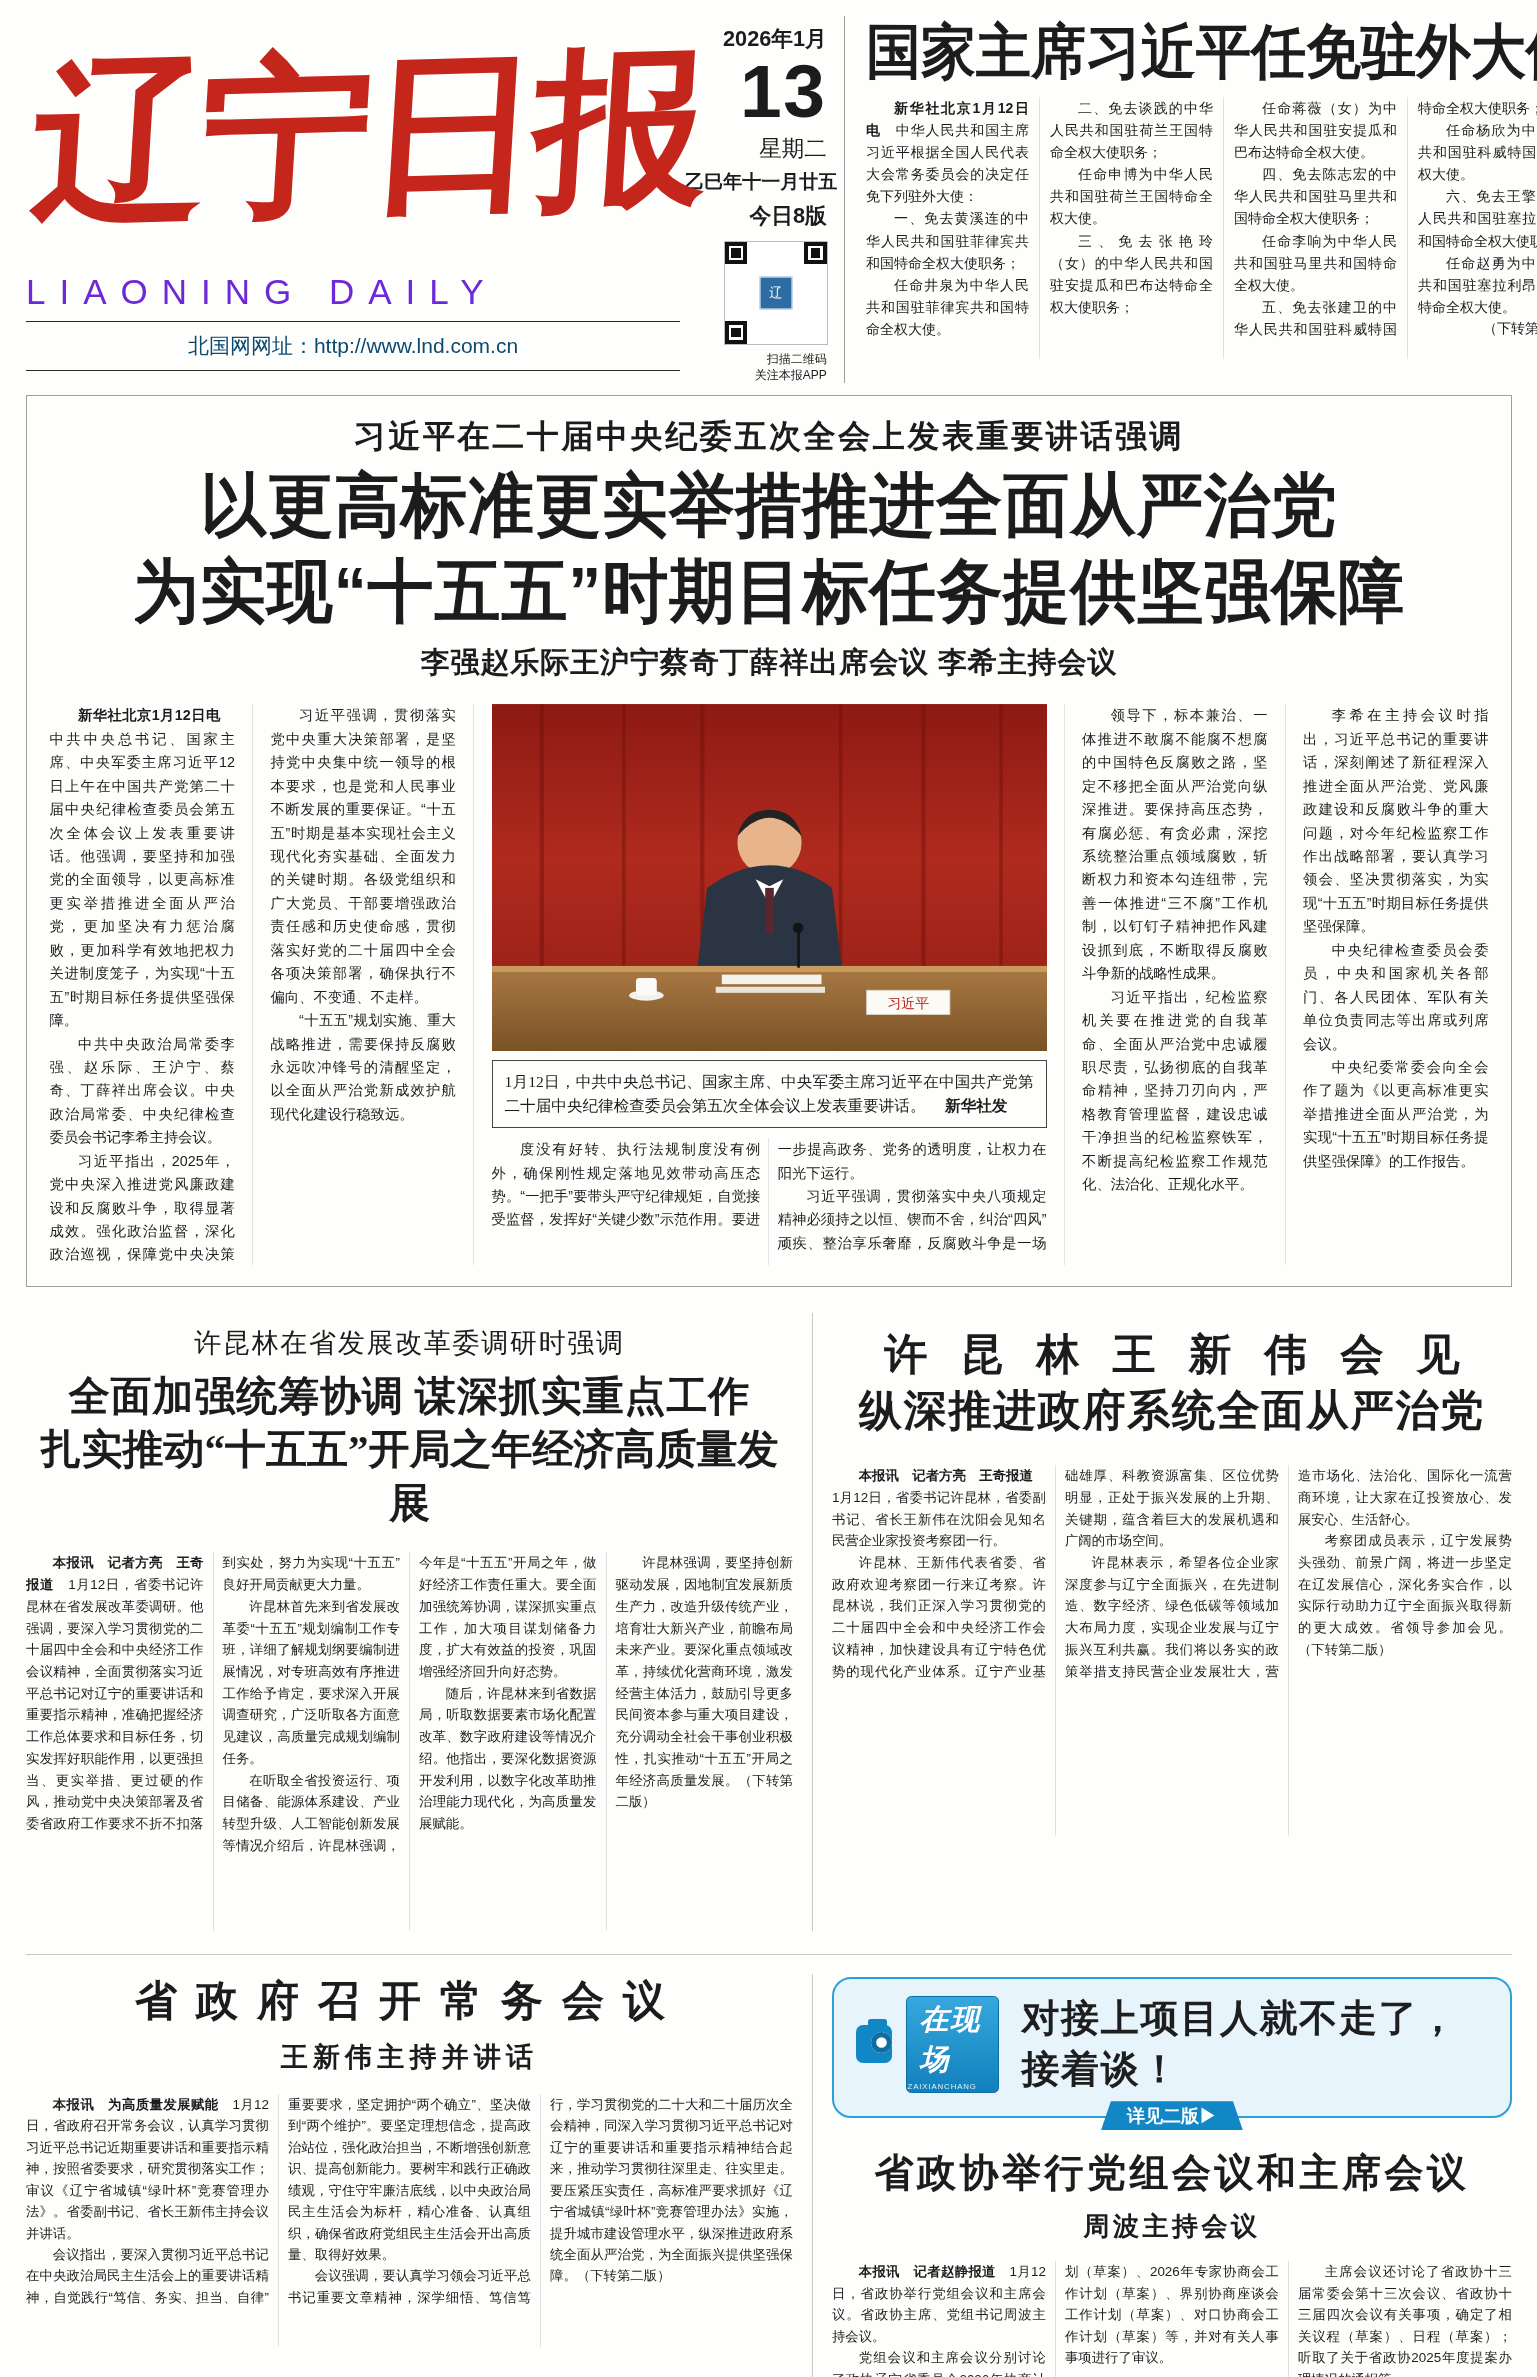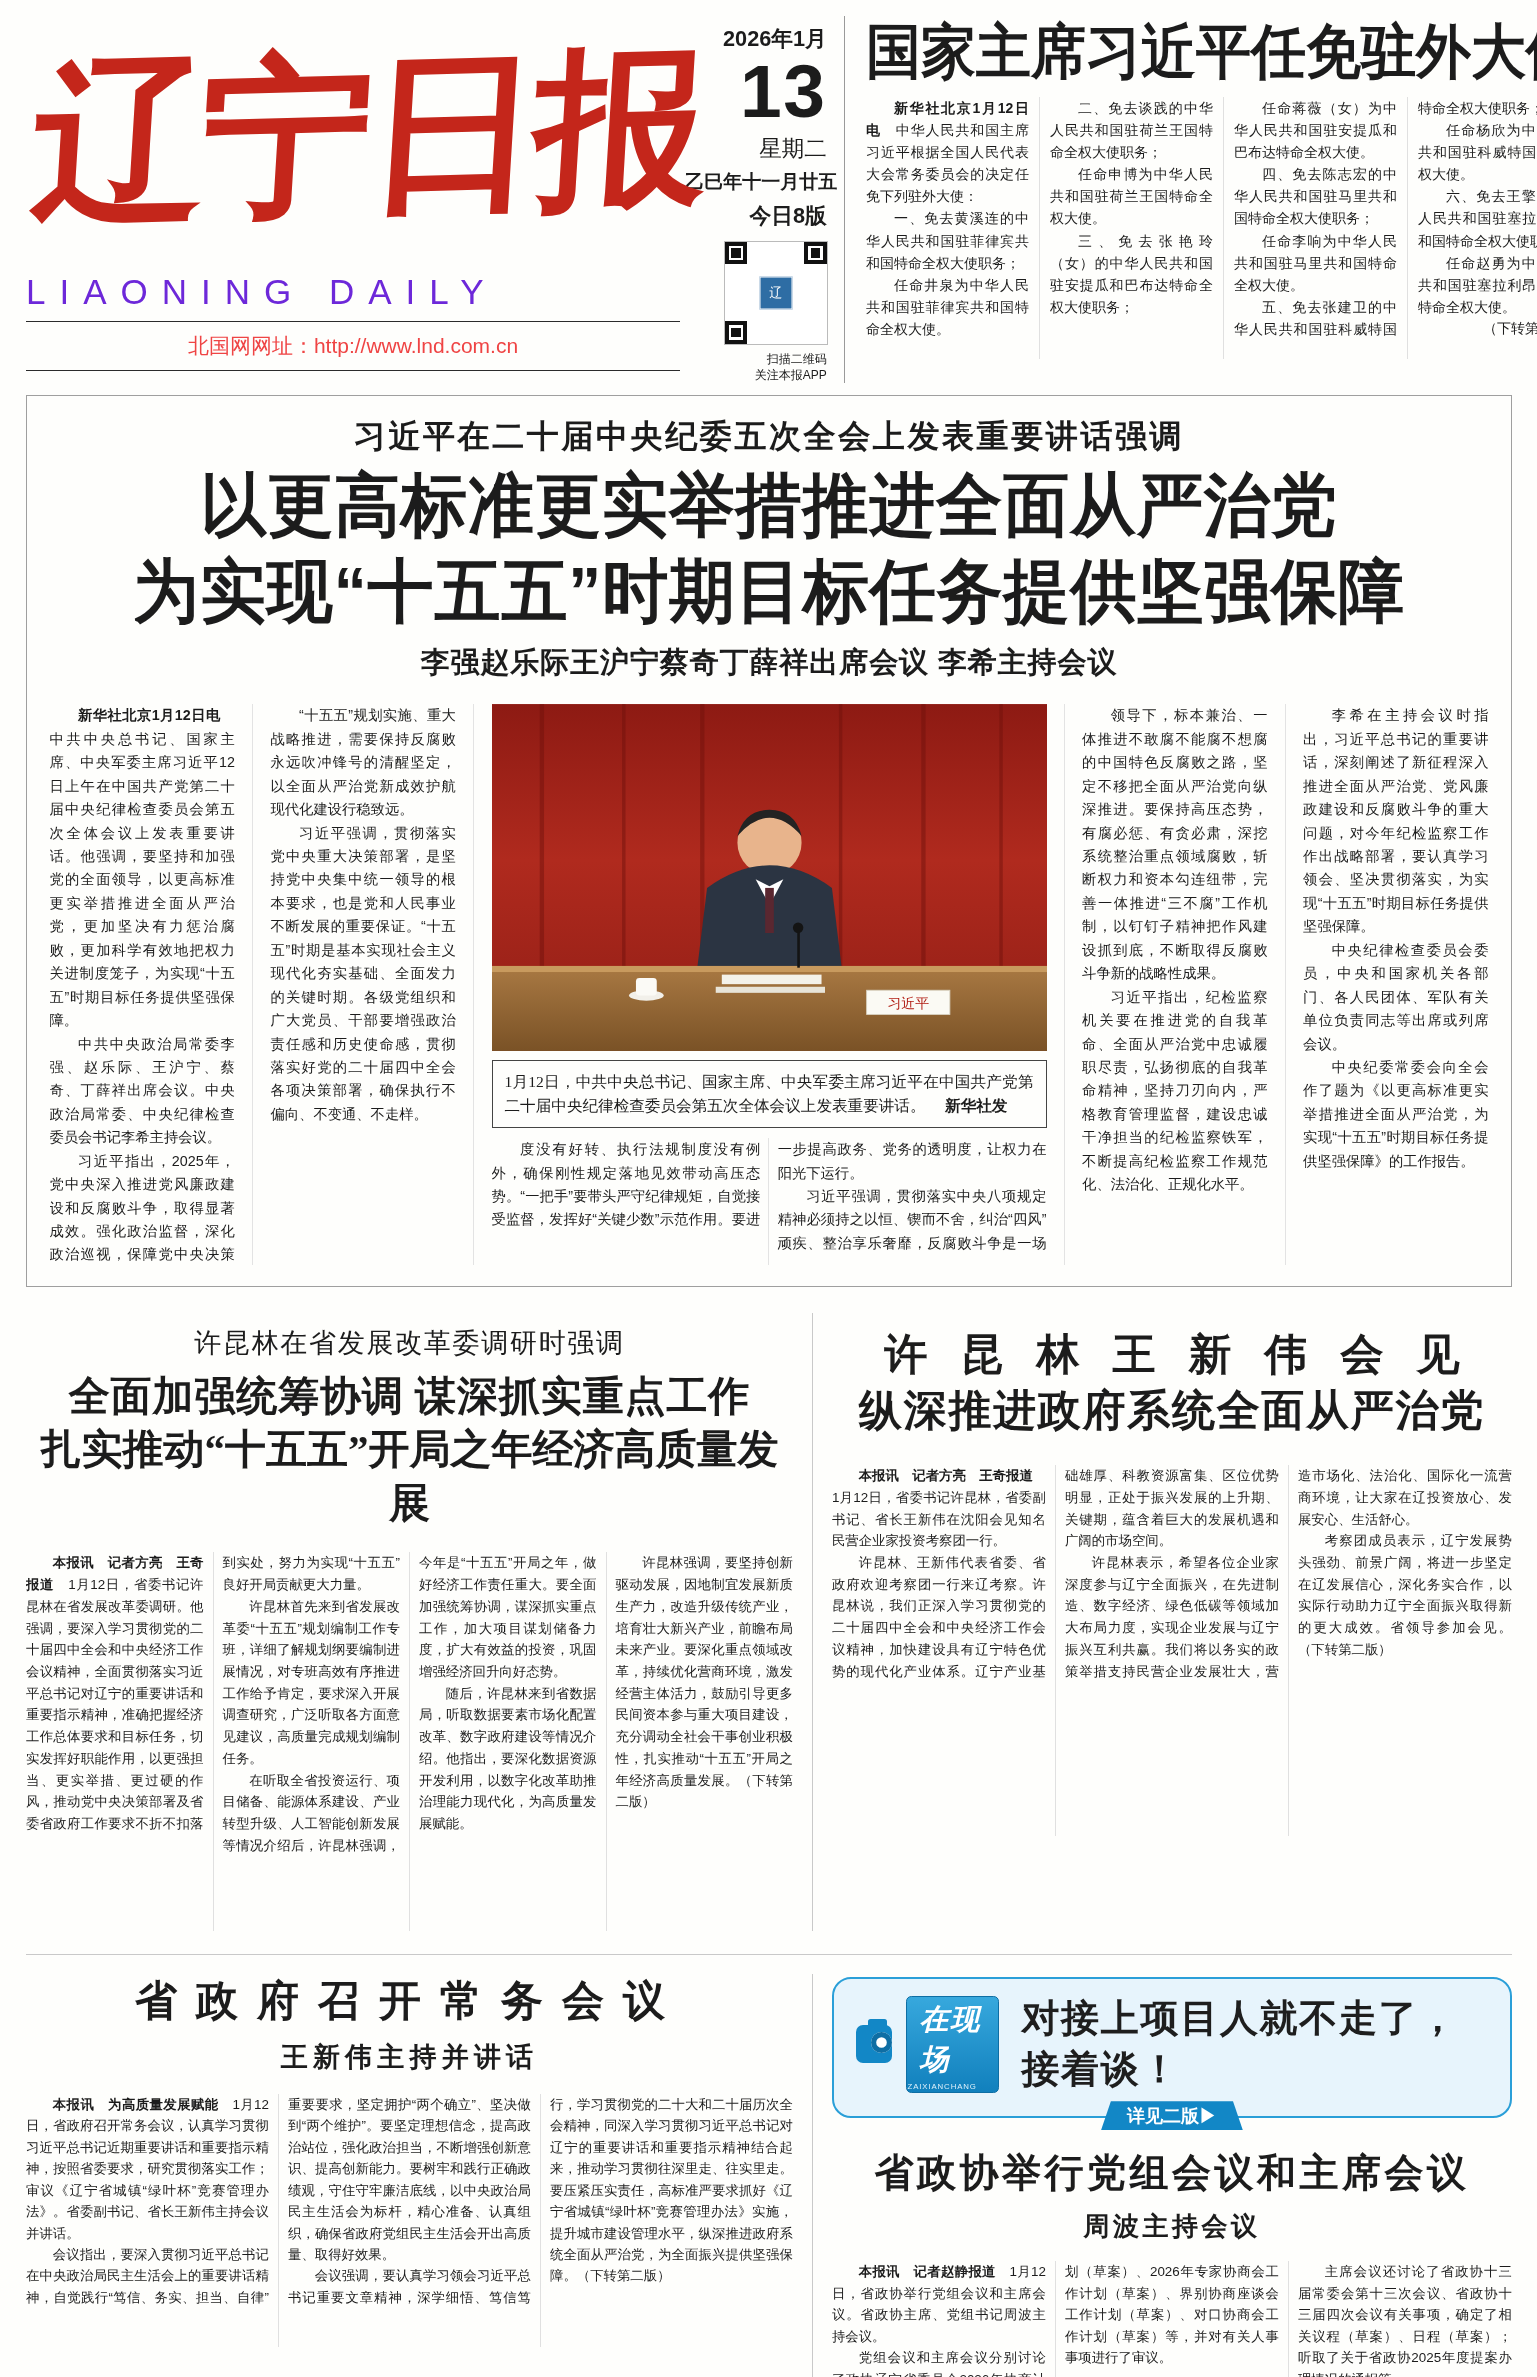--- a/index.html
+++ b/index.html
@@ -7,21 +7,21 @@
         font-family:"Liberation Sans",sans-serif;box-sizing:border-box;padding:15.6px 26px 8.7px;}
   p{margin:0;}
   
   .header{display:flex;align-items:stretch;}
   .masthead{width:654px;flex:0 0 654px;padding-top:5.2px;}
   .masthead-title{color:#c4261b;font-family:"Liberation Serif",serif;font-weight:bold;
         font-size:172px;line-height:1.45;letter-spacing:-5.2px;white-space:nowrap;
         transform:skewX(-5deg) rotate(-1.5deg);transform-origin:left bottom;text-align:center;}
   .masthead-en{color:#6d28d9;font-size:35px;letter-spacing:14px;text-align:left;margin-top:1.7px;}
   .masthead-url{border-top:1.7px solid #2b2b2b;border-bottom:1.7px solid #2b2b2b;margin-top:8.7px;
-        padding:10.4px 0;text-align:center;font-size:21px;color:#ef4444;}
+        padding:10.4px 0;text-align:center;font-size:21px;color:#0c4a6e;}
   .dateblock{width:165px;flex:0 0 165px;text-align:right;padding:8.7px 17.3px 0 5.2px;
         border-right:0.9px solid #9a9a9a;box-sizing:border-box;}
   .date-line1{font-size:21.7px;font-weight:bold;}
   .date-day{font-size:75px;font-weight:bold;line-height:1.02;letter-spacing:1.7px;}
   .date-week{font-size:22.5px;font-weight:normal;margin-top:3.5px;}
   .date-lunar{font-size:19px;font-weight:bold;margin-top:5.2px;white-space:nowrap;}
   .date-pages{font-size:21.7px;font-weight:bold;margin-top:5.2px;}
   .qr{width:102px;height:102px;margin:12px 0 0 auto;position:relative;background:#fff;
       background-image:repeating-linear-gradient(0deg,#1d1d1d 0 4.3px,transparent 4.3px 9.5px),
                        repeating-linear-gradient(90deg,#1d1d1d 0 4.3px,transparent 4.3px 9.5px);
@@ -148,21 +148,21 @@
     <div class="headline">以更高标准更实举措推进全面从严治党</div>
     <div class="headline">为实现“十五五”时期目标任务提供坚强保障</div>
     <div class="subhead">李强赵乐际王沪宁蔡奇丁薛祥出席会议  李希主持会议</div>
 
     <div class="main-body">
       <div class="mcol">
         <p class="lead"><b class="bold-lead">新华社北京1月12日电</b><span>　中共中央总书记、国家主席、中央军委主席习近平12日上午在中国共产党第二十届中央纪律检查委员会第五次全体会议上发表重要讲话。他强调，要坚持和加强党的全面领导，以更高标准更实举措推进全面从严治党，更加坚决有力惩治腐败，更加科学有效地把权力关进制度笼子，为实现“十五五”时期目标任务提供坚强保障。</span></p>
         <span><p>中共中央政治局常委李强、赵乐际、王沪宁、蔡奇、丁薛祥出席会议。中央政治局常委、中央纪律检查委员会书记李希主持会议。</p><p>习近平指出，2025年，党中央深入推进党风廉政建设和反腐败斗争，取得显著成效。强化政治监督，深化政治巡视，保障党中央决策部署贯彻落实；扎实开展深入贯彻中央八项规定精神学习教育，以优良党风引领社风民风；保持反腐败高压态势，推进风腐同查同治，坚决纠治不正之风和腐败问题，着力铲除腐败滋生的土壤和条件。</p></span>
       </div>
       <div class="mcol">
-        <span><p>“十五五”规划实施、重大战略推进，需要保持反腐败永远吹冲锋号的清醒坚定，以全面从严治党新成效护航现代化建设行稳致远。</p><p>习近平强调，贯彻落实党中央重大决策部署，是坚持党中央集中统一领导的根本要求，也是党和人民事业不断发展的重要保证。“十五五”时期是基本实现社会主义现代化夯实基础、全面发力的关键时期。各级党组织和广大党员、干部要增强政治责任感和历史使命感，贯彻落实好党的二十届四中全会各项决策部署，确保执行不偏向、不变通、不走样。</p></span>
+        <span><p>习近平强调，贯彻落实党中央重大决策部署，是坚持党中央集中统一领导的根本要求，也是党和人民事业不断发展的重要保证。“十五五”时期是基本实现社会主义现代化夯实基础、全面发力的关键时期。各级党组织和广大党员、干部要增强政治责任感和历史使命感，贯彻落实好党的二十届四中全会各项决策部署，确保执行不偏向、不变通、不走样。</p><p>“十五五”规划实施、重大战略推进，需要保持反腐败永远吹冲锋号的清醒坚定，以全面从严治党新成效护航现代化建设行稳致远。</p></span>
       </div>
       <div class="mcenter">
         <svg class="photo" viewBox="0 0 640 400" xmlns="http://www.w3.org/2000/svg">
           <defs>
             <linearGradient id="bgred" x1="0" y1="0" x2="0" y2="1">
               <stop offset="0" stop-color="#8d1a13"></stop>
                 <stop offset="0.45" stop-color="#b02a1e"></stop>
                 <stop offset="1" stop-color="#8f1d15"></stop>
             </linearGradient>
             <linearGradient id="desk" x1="0" y1="0" x2="0" y2="1">

